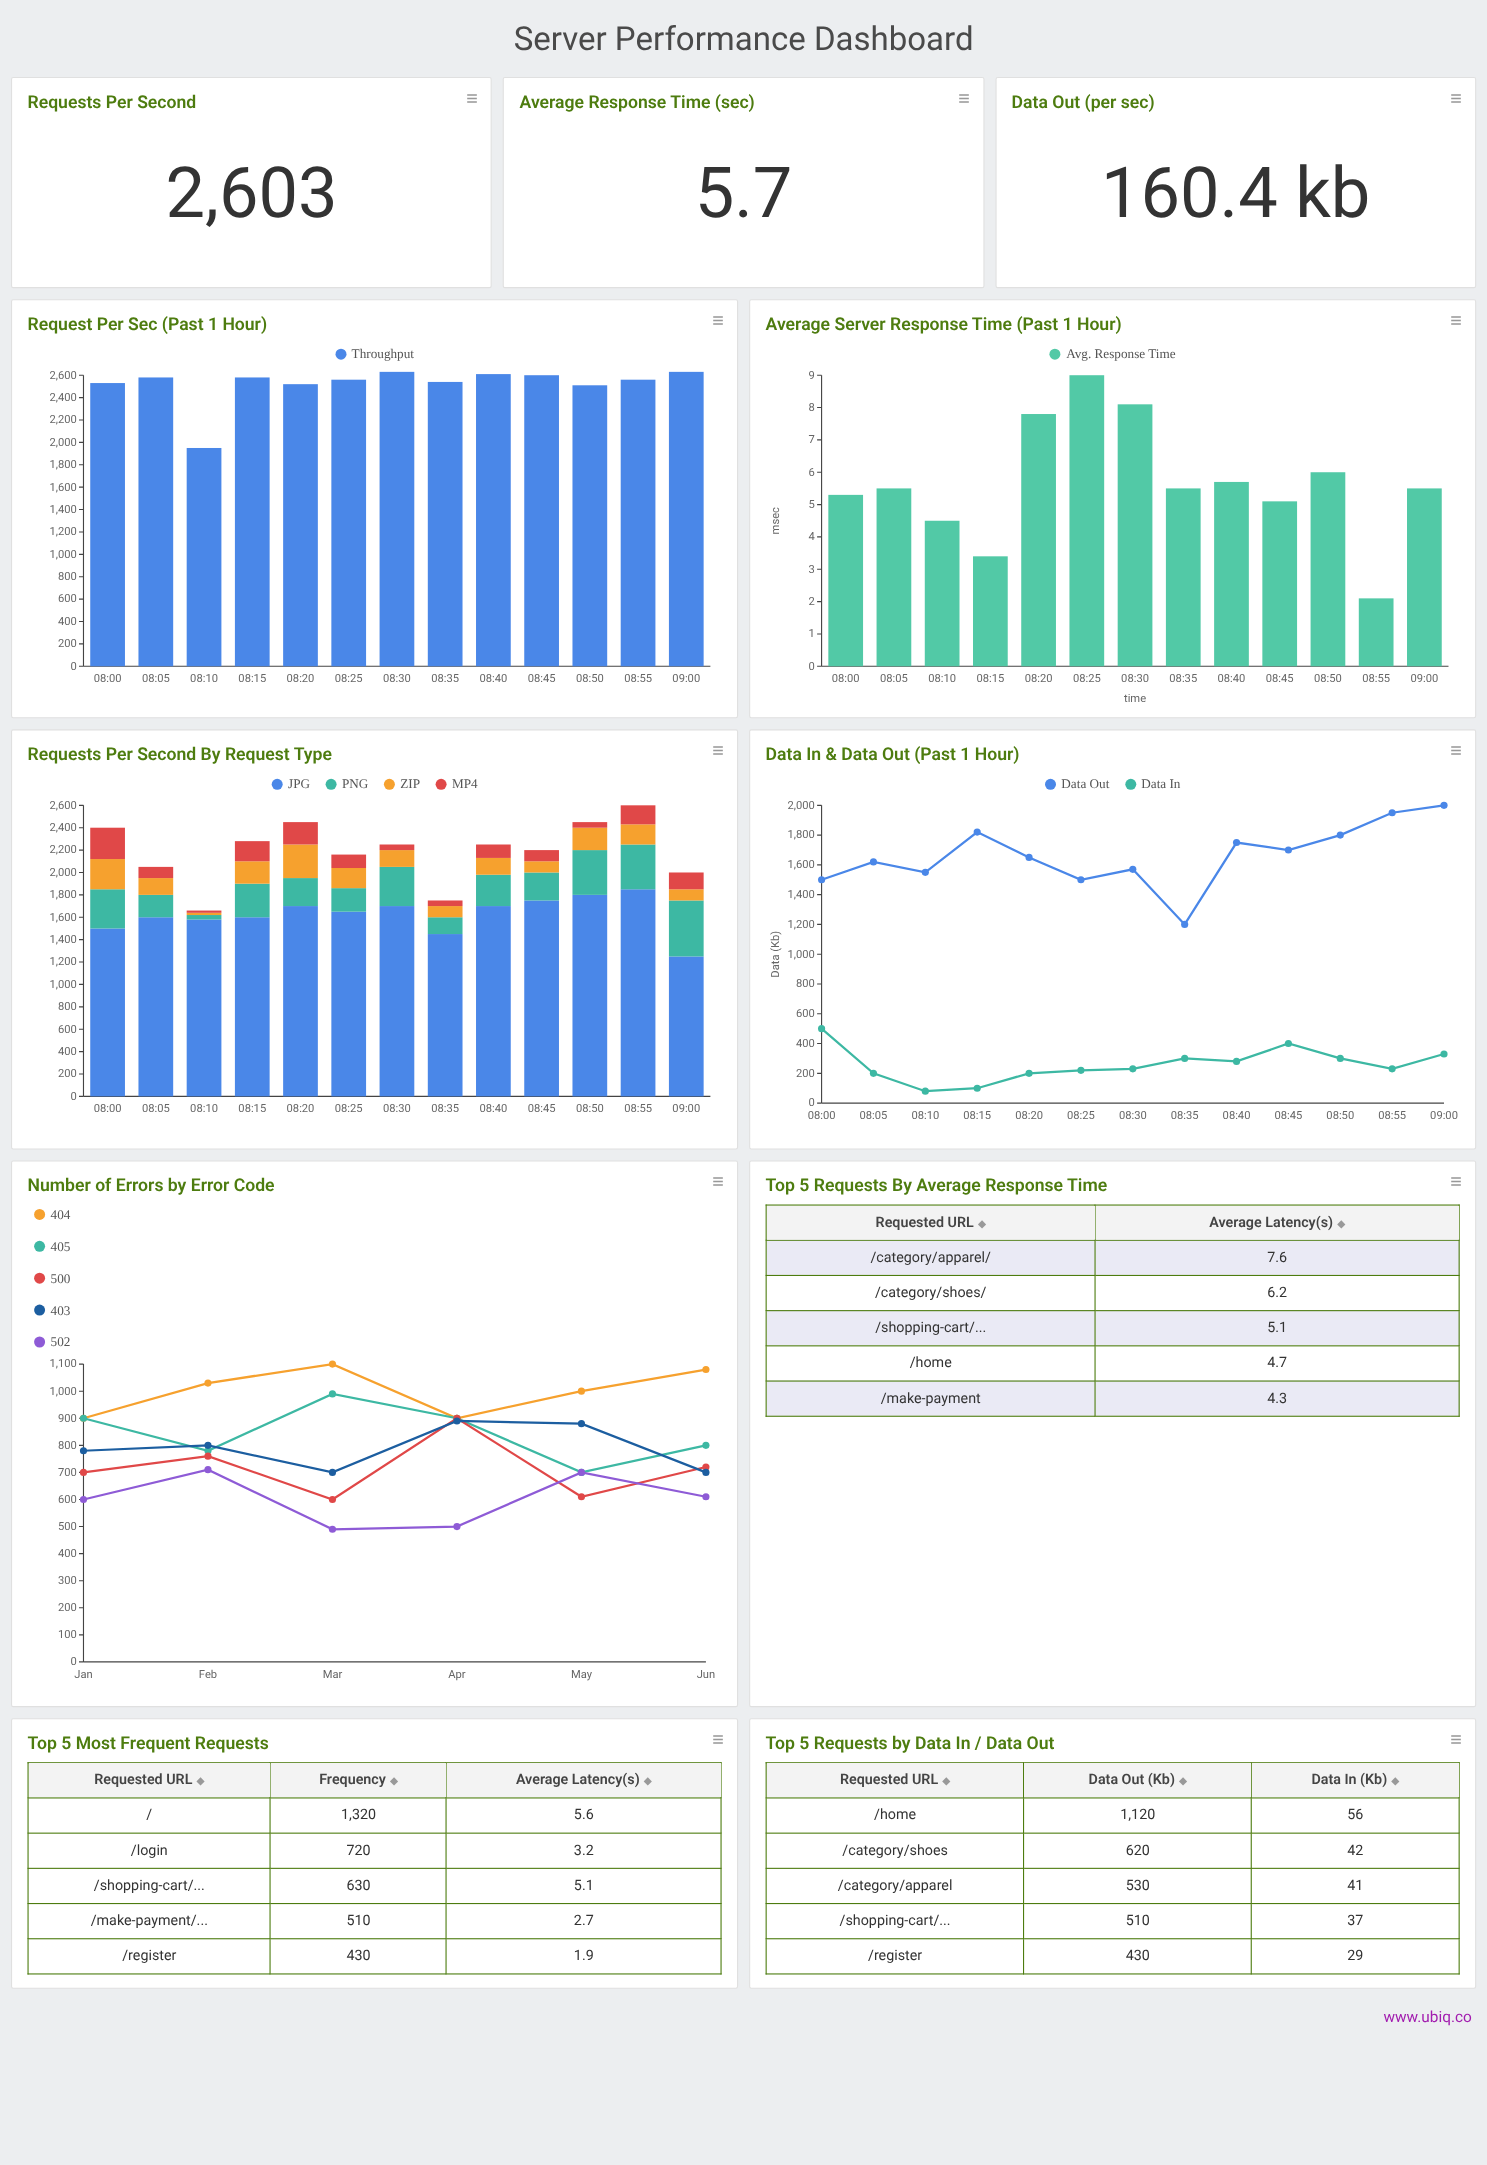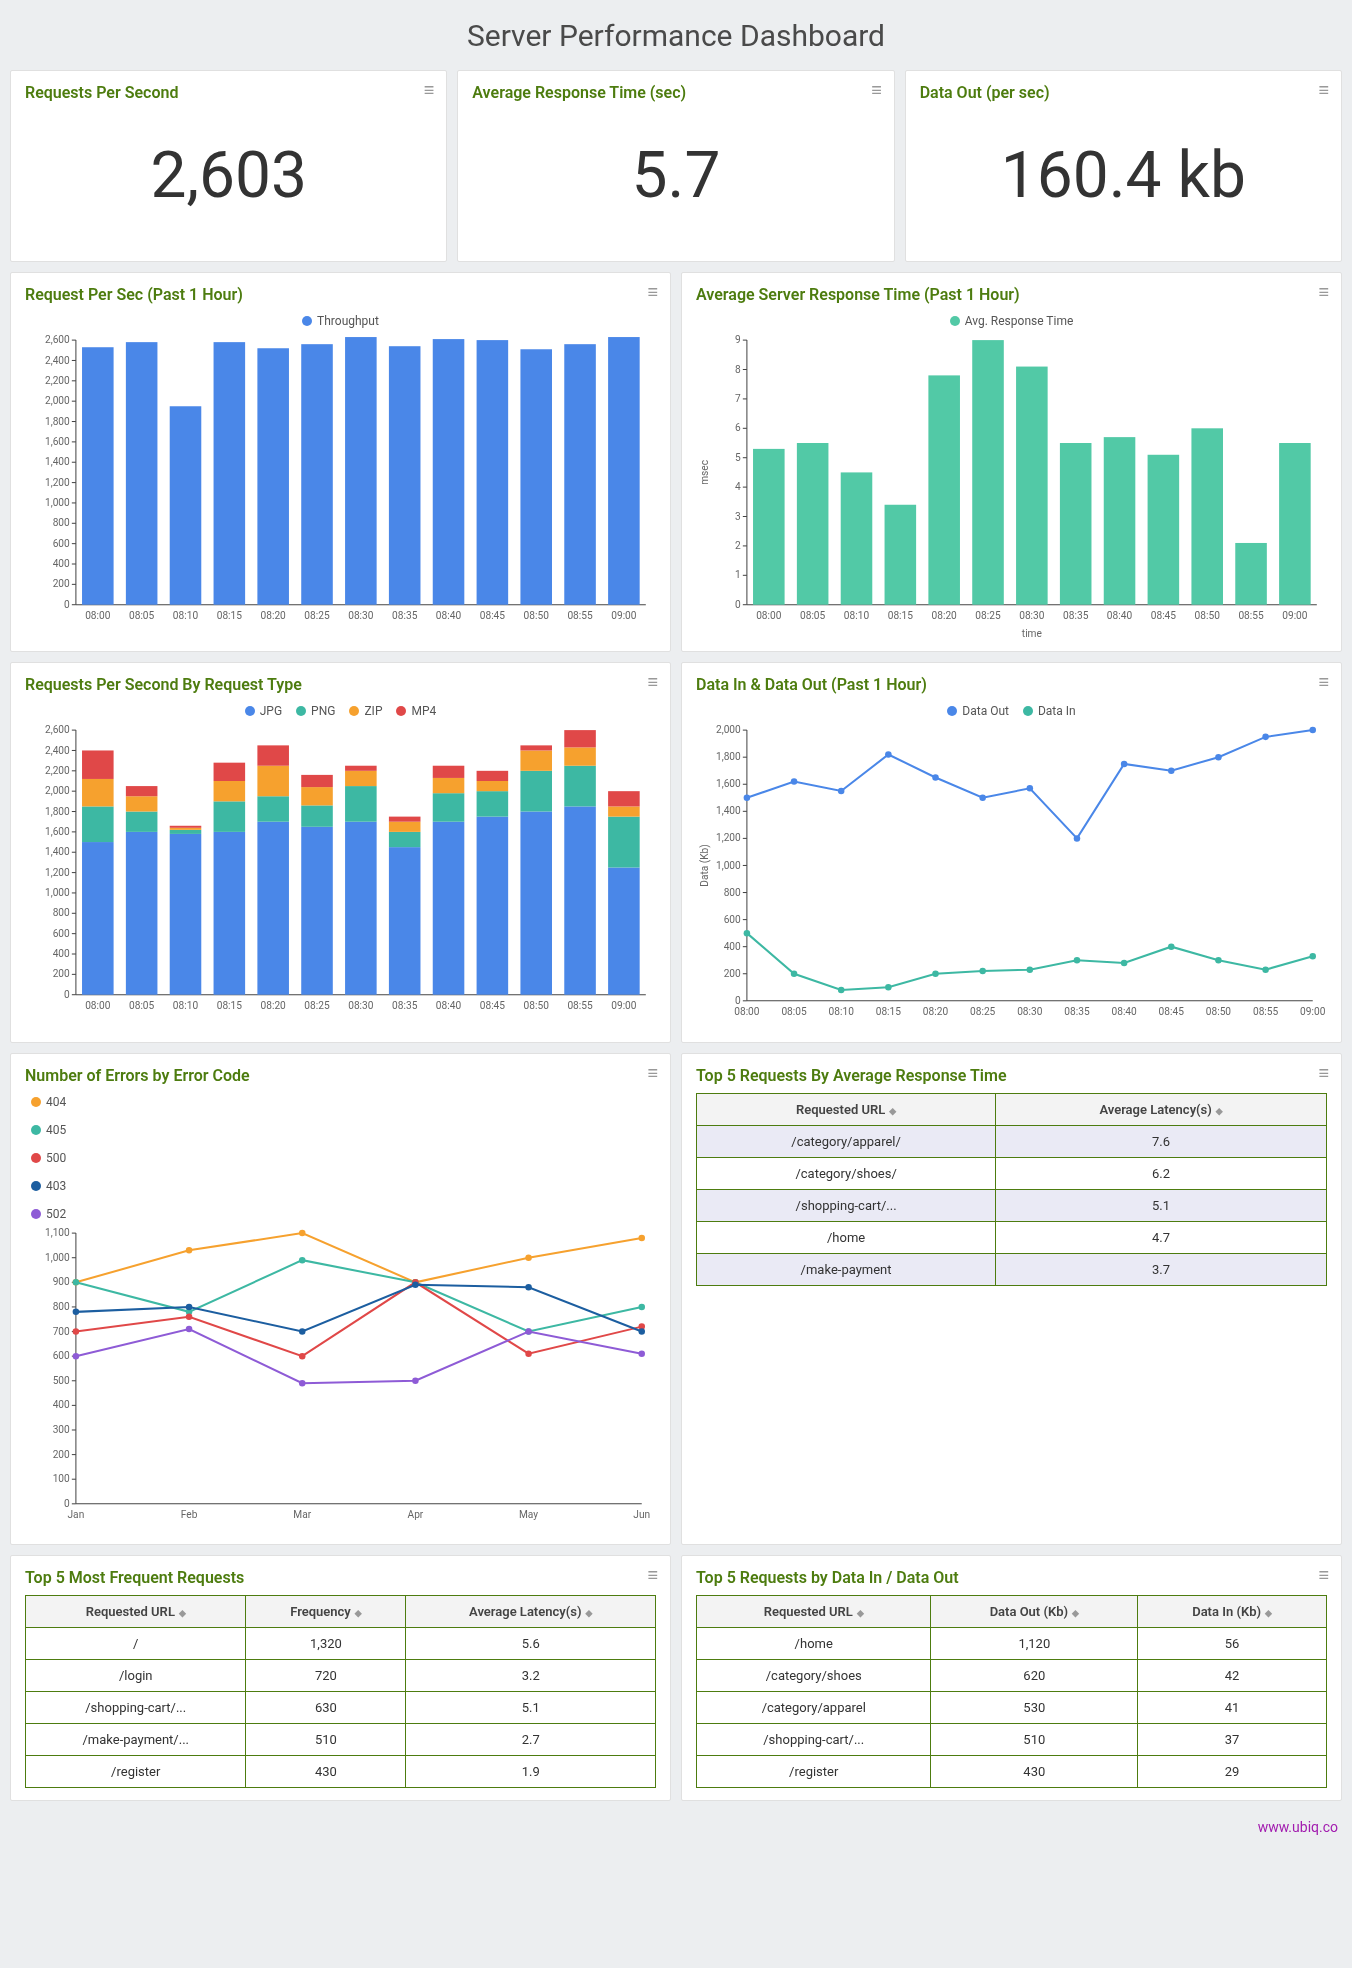--- a/index.html
+++ b/index.html
@@ -4,21 +4,21 @@
 <style>
 * { box-sizing: border-box; margin: 0; padding: 0; }
 body { font-family: -apple-system, BlinkMacSystemFont, "Segoe UI", Roboto, Arial, sans-serif; background: #eceef0; padding: 10px; color: #333; }
 .dashboard-title { text-align: center; font-size: 30px; font-weight: 400; color: #4a4a4a; margin: 8px 0 17px; }
 .row { display: flex; gap: 10px; margin-bottom: 10px; }
 .card { background: #fff; border: 1px solid #e0e0e0; border-radius: 2px; padding: 12px 14px; position: relative; flex: 1; }
 .card-menu { position: absolute; top: 10px; right: 12px; color: #999; font-size: 18px; cursor: pointer; user-select: none; line-height: 1; }
 .card-title { font-size: 16px; font-weight: 600; color: #4d7c0f; margin-bottom: 8px; }
 .kpi-value { font-size: 64px; font-weight: 400; text-align: center; color: #333; margin: 36px 0 36px; }
 .legend { display: flex; justify-content: center; gap: 14px; font-size: 12px; padding: 2px 6px 6px; flex-wrap: wrap; }
-.legend-item { display: inline-flex; align-items: center; gap: 5px; color: #555; }
+.legend-item { display: inline-flex; align-items: center; gap: 5px; color: #555; font-family: Liberation Serif, serif; }
 .legend-dot { width: 10px; height: 10px; border-radius: 50%; display: inline-block; }
 .chart { position: relative; }
 svg { display: block; }
 .axis-text { font-size: 10px; fill: #666; }
 .axis-line { stroke: #444; stroke-width: 1; }
 .ylabel { font-size: 10px; fill: #666; }
 table { width: 100%; border-collapse: collapse; font-size: 13px; }
 th, td { border: 1px solid #4d7c0f; padding: 8px 10px; text-align: center; }
 th { background: #f3f3f3; font-weight: 600; color: #444; position: relative; }
 .sort-icon { font-size: 9px; color: #999; margin-left: 4px; }
@@ -476,21 +476,21 @@
             <tr>
               <td>/shopping-cart/...</td>
               <td>5.1</td>
             </tr>
             <tr>
               <td>/home</td>
               <td>4.7</td>
             </tr>
             <tr>
               <td>/make-payment</td>
-              <td>3.7</td>
+              <td>4.3</td>
             </tr>
           </tbody>
         </table>
       </div>
   </div>
 </div>
 
 <div class="row">
   <div class="card">
     <div class="card-menu">≡</div>

